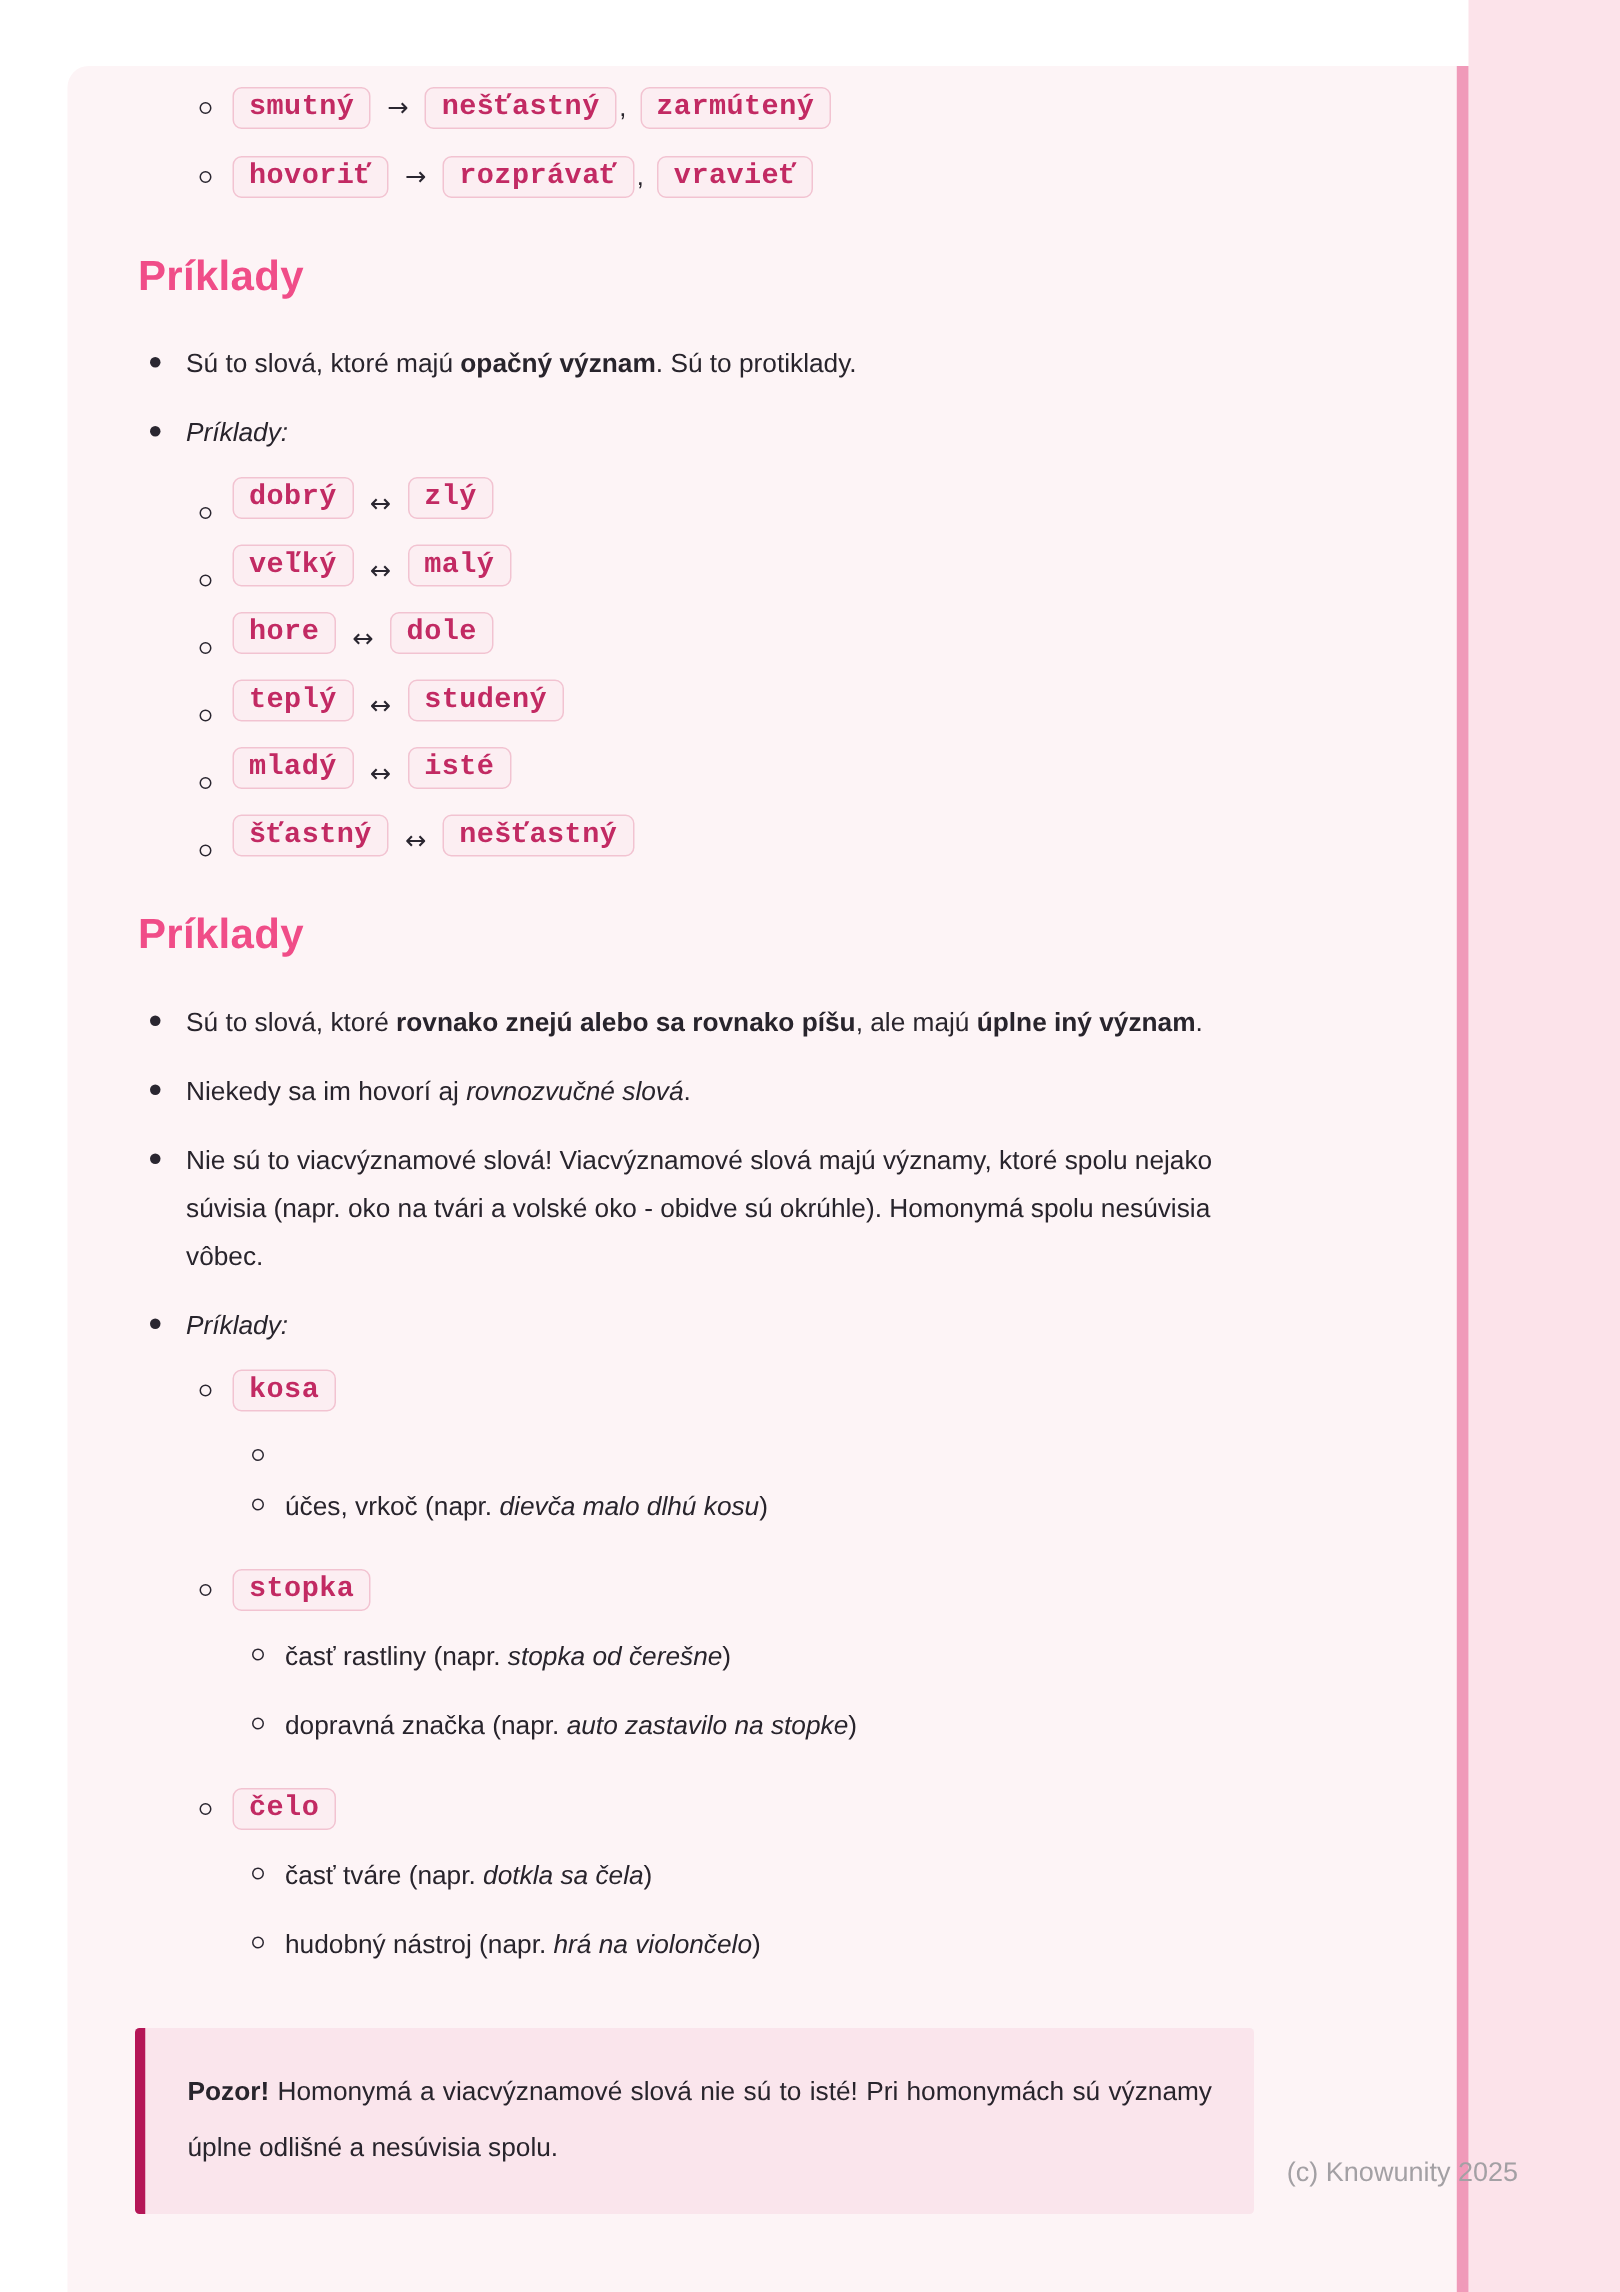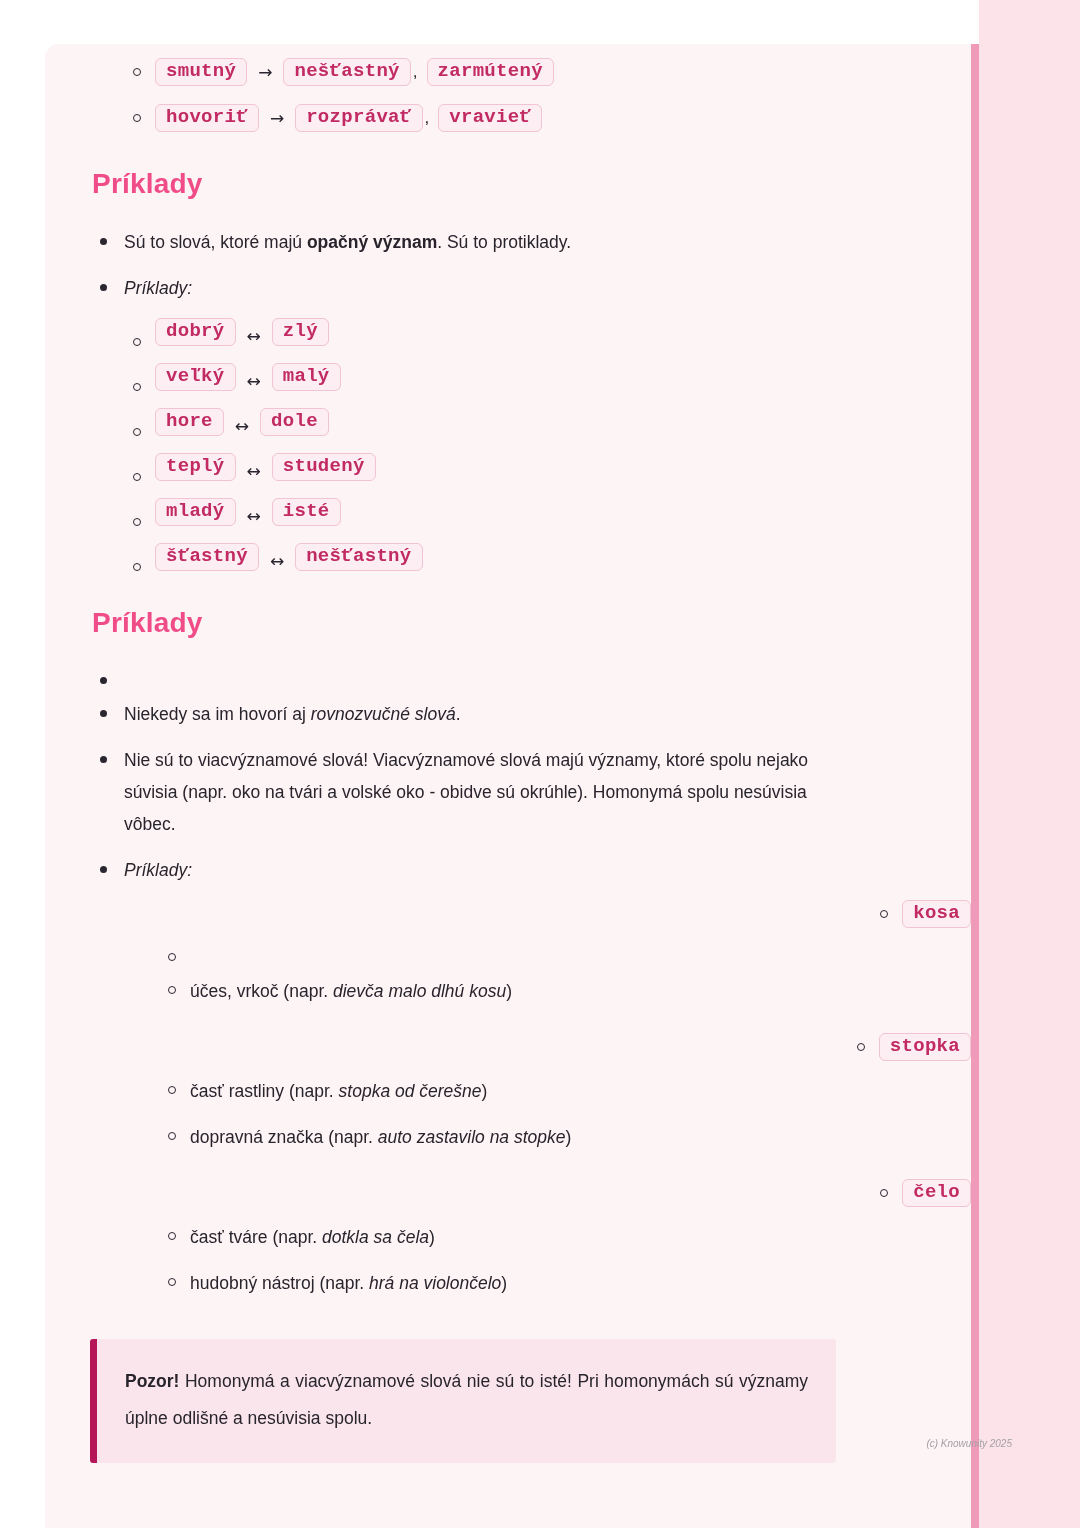--- a/index.html
+++ b/index.html
@@ -61,40 +61,40 @@
 
   h2.section-title {
     font-size:28px; font-weight:700;
     color:var(--accent, #f04d88);
     margin:36px 0 26px 47px;
     letter-spacing:0.2px;
   }
 
   .term-group { margin-top:4px; }
   .term-group + .term-group { margin-top:26px; }
-  .term-row { display:flex; align-items:center; margin-left:88px; margin-bottom:14px;justify-content:flex-end; }
+  .term-row { display:flex; align-items:center; margin-left:88px; margin-bottom:14px; }
   .meaning-row { display:flex; align-items:flex-start; margin-left:123px; margin-bottom:14px; }
   .meaning-row .circ { margin-top:11px; }
   .meaning-text { font-size:17.5px; line-height:32px; }
 
   .callout {
     margin:40px 0 0 45px; width:746px;
     background:var(--callout_bg, #fae5ec);
     border-left:7px solid var(--callout_border, #b51657);
     border-radius:3px;
     padding:24px 28px 26px;
   }
   .callout p { font-size:17.5px; line-height:37px; text-align:justify; }
 
   b { font-weight:700; }
   i { font-style:italic; }
 
   .footer {
     position:absolute; top:1438px; right:68px;
-    font-size:10px; color:#a3a0a4; z-index:5;font-style:italic;
+    font-size:18px; color:#a3a0a4; z-index:5;
   }
 </style>
 </head>
 <body>
 
 <div class="right-band"></div>
 <div class="right-line"></div>
 
 <main class="page">
   <div class="content">
@@ -168,20 +168,21 @@
         <span class="sep-arrow">↔</span>
         <span class="tag">nešťastný</span>
       </div>
     </section>
 
     <section>
       <h2 class="section-title">Príklady</h2>
 
       <div class="b-row">
         <span class="dot"></span>
+        <p class="b-text"><span>Sú to slová, ktoré </span><b>rovnako znejú alebo sa rovnako píšu</b><span>, ale majú </span><b>úplne iný význam</b><span>.</span></p>
       </div>
 
       <div class="b-row">
         <span class="dot"></span>
         <p class="b-text"><span>Niekedy sa im hovorí aj </span><i>rovnozvučné slová</i><span>.</span></p>
       </div>
 
       <div class="b-row">
         <span class="dot"></span>
         <p class="b-text">Nie sú to viacvýznamové slová! Viacvýznamové slová majú významy, ktoré spolu nejako súvisia (napr. oko na tvári a volské oko - obidve sú okrúhle). Homonymá spolu nesúvisia vôbec.</p>

